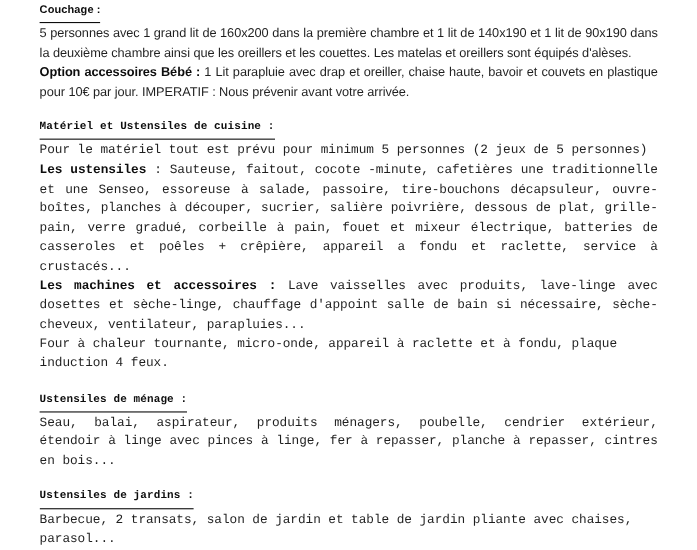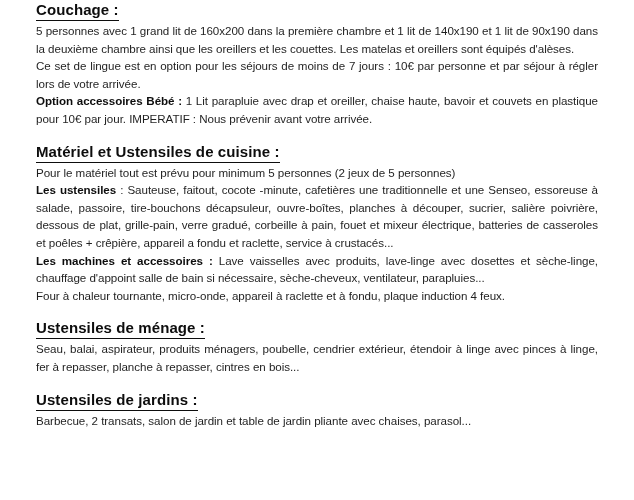--- a/index.html
+++ b/index.html
@@ -22,24 +22,24 @@
     padding: 0;
     box-sizing: border-box;
   }
   .content {
     position: absolute;
     left: 36px;
     top: 0px;
     width: 562px;
   }
   .section { margin: 0; }
-  .section + .section { margin-top: 14px; }
+  .section + .section { margin-top: 14px; font-family: Liberation Mono, monospace; }
 
   h2.heading {
-    font-size: 15px;
+    font-size: 10px;
     font-weight: bold;
     line-height: 19px;
     margin: 0 0 1px 0;
     padding: 0;
     letter-spacing: 0.1px;
     color: #0d0d0d;
   }
   h2.heading span.ul {
     display: inline-block;
     border-bottom: 1.6px solid #0d0d0d;
@@ -66,21 +66,20 @@
 </style>
 </head>
 <body>
 
 <div class="page">
   <div class="content">
 
     <div class="section">
       <h2 class="heading"><span class="ul">Couchage :</span></h2>
       <p class="para">5 personnes avec 1 grand lit de 160x200 dans la première chambre et 1 lit de 140x190 et 1 lit de 90x190 dans la deuxième chambre ainsi que les oreillers et les couettes. Les matelas et oreillers sont équipés d'alèses.</p>
-      <p class="para">Ce set de lingue est en option pour les séjours de moins de 7 jours : 10€ par personne et par séjour à régler lors de votre arrivée.</p>
       <p class="para"><b class="lead">Option accessoires Bébé :</b><span> 1 Lit parapluie avec drap et oreiller, chaise haute, bavoir et couvets en plastique pour 10€ par jour. IMPERATIF : Nous prévenir avant votre arrivée.</span></p>
     </div>
 
     <div class="section">
       <h2 class="heading"><span class="ul">Matériel et Ustensiles de cuisine :</span></h2>
       <p class="para nojust">Pour le matériel tout est prévu pour minimum 5 personnes (2 jeux de 5 personnes)</p>
       <p class="para"><b class="lead">Les ustensiles</b><span> : Sauteuse, faitout, cocote -minute, cafetières une traditionnelle et une Senseo, essoreuse à salade, passoire, tire-bouchons décapsuleur, ouvre-boîtes, planches à découper, sucrier, salière poivrière, dessous de plat, grille-pain, verre gradué, corbeille à pain, fouet et mixeur électrique, batteries de casseroles et poêles + crêpière, appareil a fondu et raclette, service à crustacés...</span></p>
       <p class="para"><b class="lead">Les machines et accessoires :</b><span> Lave vaisselles avec produits, lave-linge avec dosettes et sèche-linge, chauffage d'appoint salle de bain si nécessaire, sèche-cheveux, ventilateur, parapluies...</span></p>
       <p class="para nojust">Four à chaleur tournante, micro-onde, appareil à raclette et à fondu, plaque induction 4 feux.</p>
     </div>

